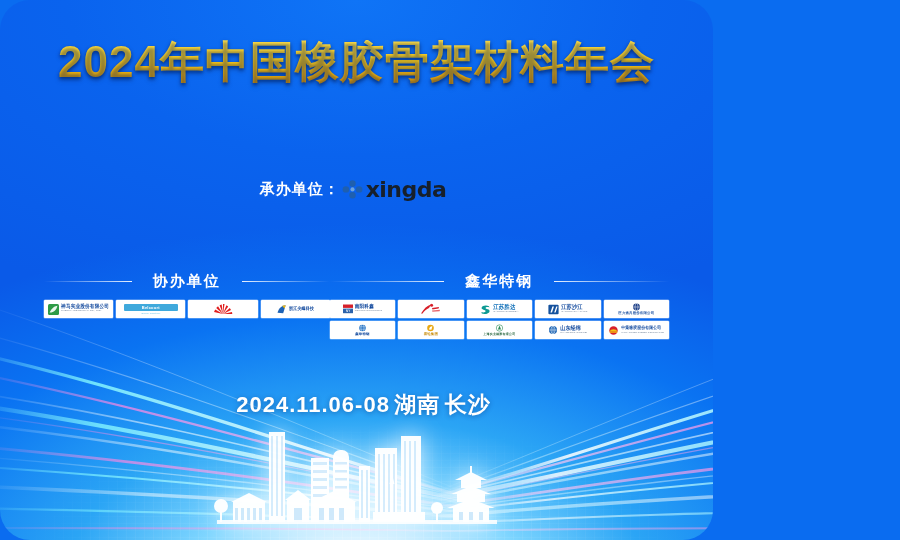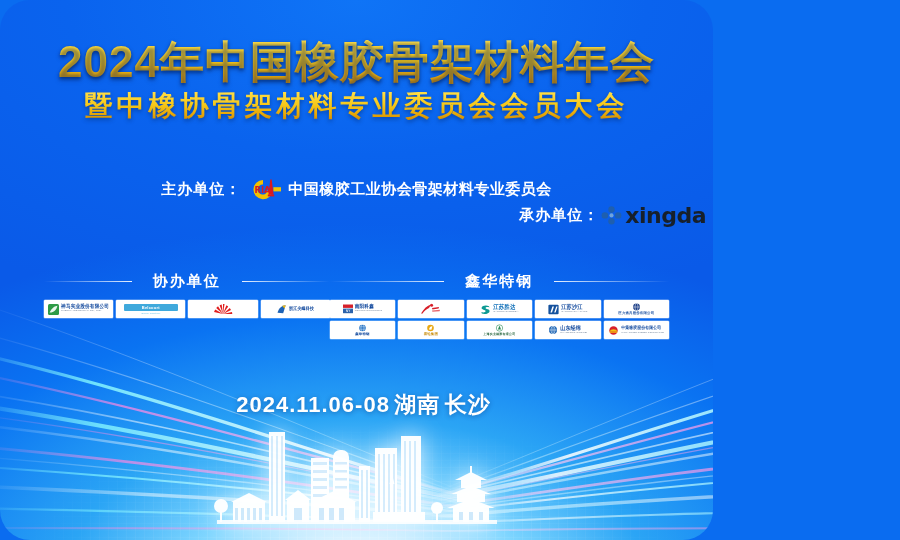--- a/index.html
+++ b/index.html
@@ -247,38 +247,24 @@
           <rect x="272" y="90" width="4" height="10" fill="#cfe9fb"></rect>
         </g>
 
         <rect x="10" y="98" width="280" height="4" opacity=".9"></rect>
       </g>
     </svg>
   </div>
 
   <div class="head">
     <div class="t1">2024年中国橡胶骨架材料年会</div>
-    <div class="t2">暨中橡协骨架材料专业委员会会员大会</div>
   </div>
 
   <div class="hosts">
 
-    <div class="hostrow">
-      <span class="hlab">主办单位：</span>
-      <span class="logo-cria">
-        <svg width="40" height="22" viewBox="0 0 40 22">
-          <path d="M20,2 A9.6,9.6 0 1,0 29.6,12.5 L24.5,12.5 A5,5 0 1,1 20,6.6 Z" fill="#F2C200"></path>
-          <path d="M30.4,9.2 L38,9.2 L38,13.4 L30.4,13.4 Z" fill="#F2C200"></path>
-          <text x="11.5" y="15.4" font-family="DejaVu Sans, sans-serif" font-size="8.4" font-weight="bold" fill="#D81920">RIA</text>
-          <path d="M27.3,1.5 L28.7,1.5 L30.6,16.8 L25.4,16.8 Z" fill="#D81920"></path>
-          <rect x="24.8" y="16.6" width="6.4" height="1.8" fill="#D81920"></rect>
-        </svg>
-      </span>
-      <span class="hname">中国橡胶工业协会骨架材料专业委员会</span>
-    </div>
 
     <div class="hostrow">
       <span class="hlab">承办单位：</span>
       <span class="logo-xd">
         <svg width="21" height="19" viewBox="0 0 21 19" style="margin-right:3px">
           <g fill="#1F5FAE">
             <ellipse cx="10.5" cy="3.6" rx="3.2" ry="3.3"></ellipse>
             <ellipse cx="10.5" cy="15.2" rx="3.2" ry="3.3"></ellipse>
             <ellipse cx="3.9" cy="9.4" rx="3.3" ry="3.2"></ellipse>
             <ellipse cx="17.1" cy="9.4" rx="3.3" ry="3.2"></ellipse>

